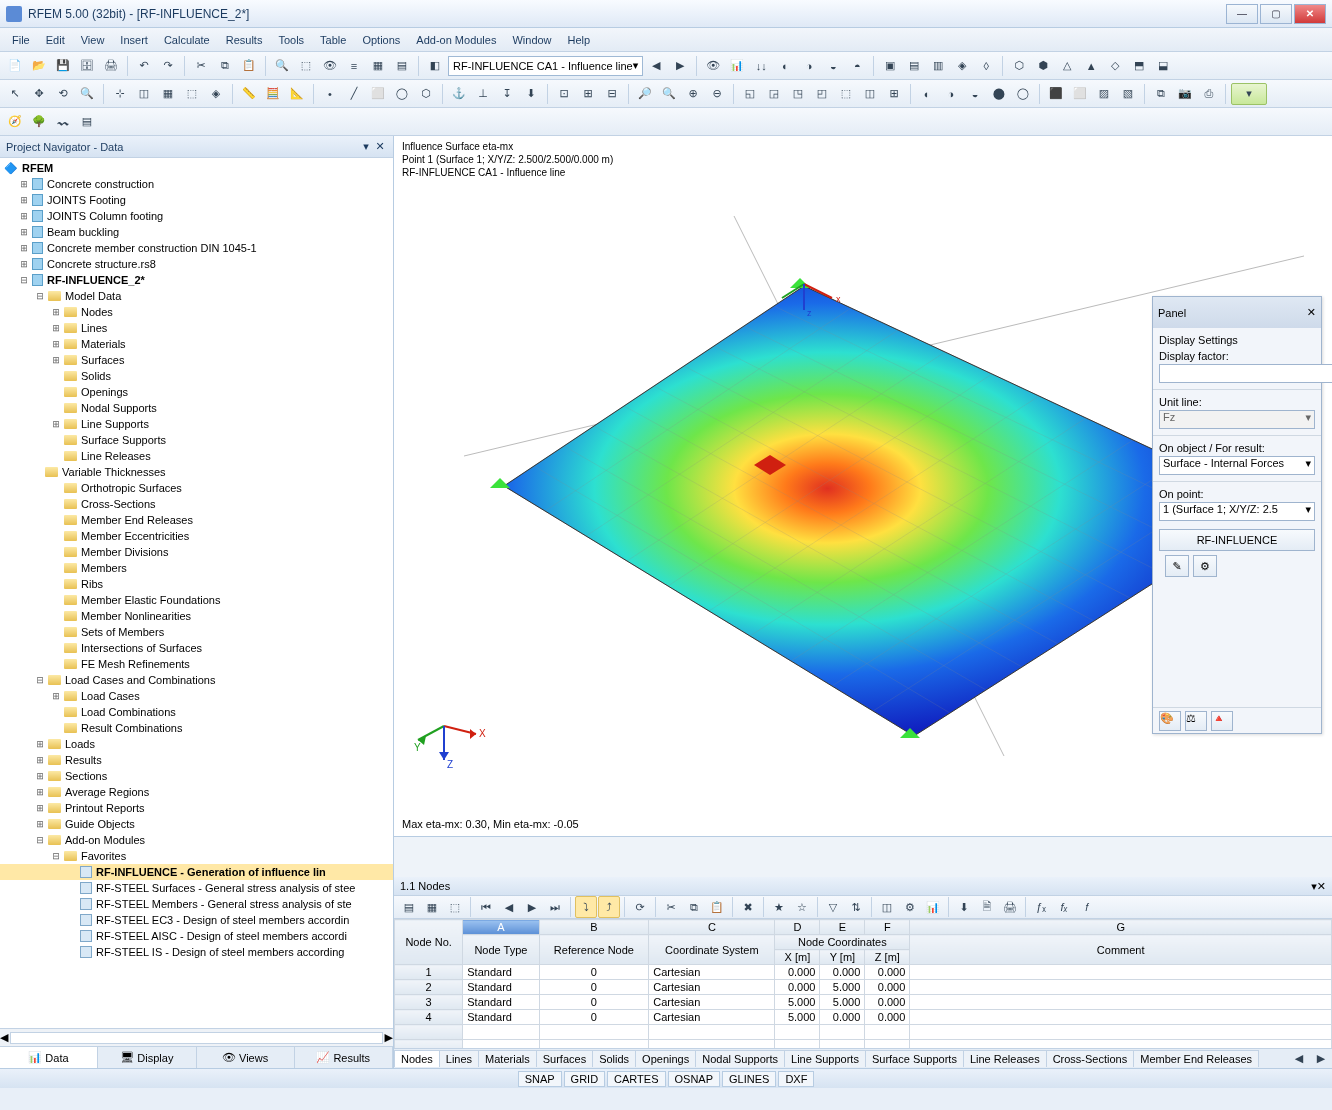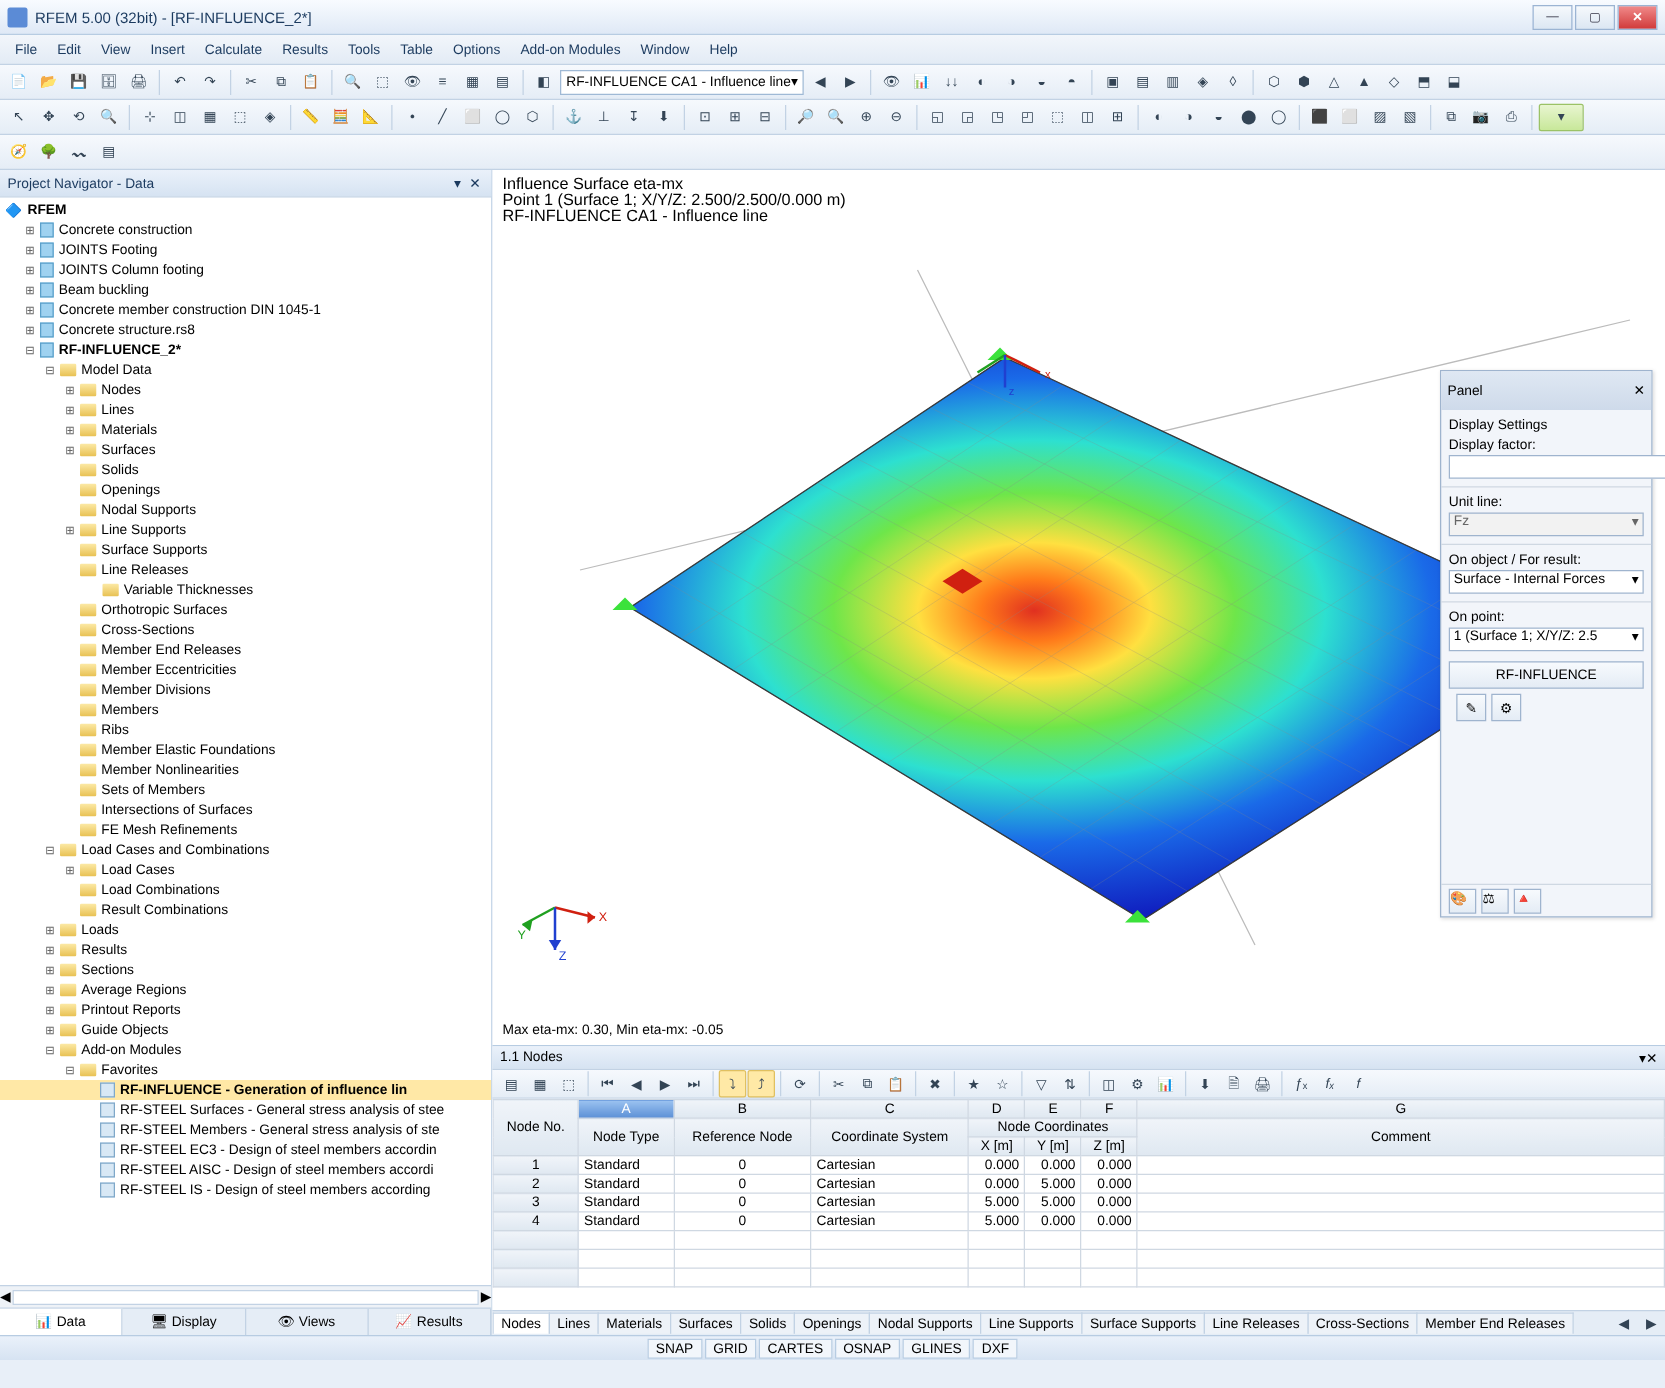--- a/index.html
+++ b/index.html
@@ -27,25 +27,25 @@
 .nic { width:14px; height:12px; margin-right:4px; flex-shrink:0; display:flex;align-items:center;justify-content:center;}
 .fld{background:linear-gradient(#fce9a5,#e8c153);border-radius:1px;width:13px;height:10px;}
 .doc{background:#9fd2f0;width:11px;height:12px;border:1px solid #5a9fc9;}
 .mod{background:#d8e8f5;width:12px;height:12px;border:1px solid #7fa8c9;}
 .nav-tabs{height:22px;display:flex;border-top:1px solid #c2d2e4;background:#e5edf6;}
 .nav-tab{flex:1;display:flex;align-items:center;justify-content:center;gap:3px;border-right:1px solid #c2d2e4;font-size:11px;}
 .nav-tab.act{background:#fff;}
 .nav-scrl{height:18px;background:#eef2f7;border-top:1px solid #c2d2e4;display:flex;align-items:center;}
 .right { flex:1; display:flex; flex-direction:column; position:relative;}
 .viewport { flex:1; background:#fff; position:relative; overflow:hidden;}
-.overlay-txt{position:absolute;left:8px;top:4px;font-size:13px;color:#000;line-height:13px;}
+.overlay-txt{position:absolute;left:8px;top:4px;font-size:10px;color:#000;line-height:13px;}
 .overlay-bot{position:absolute;left:8px;bottom:6px;font-size:11px;}
 .axis{position:absolute;left:20px;bottom:60px;}
 .table-area{height:232px;border-top:1px solid #b7cce2;background:#eef3f9;display:flex;flex-direction:column;}
-.tbl-title{height:18px;background:linear-gradient(#eaf1fa,#d6e3f2);display:flex;align-items:center;padding:0 6px;font-size:11px;}
+.tbl-title{height:18px;background:linear-gradient(#eaf1fa,#d6e3f2);display:flex;align-items:center;padding:0 6px;font-size:11px;margin-top:40px;}
 .tbl-tools{height:24px;background:linear-gradient(#f6f9fd,#e5edf6);border-top:1px solid #c2d2e4;border-bottom:1px solid #c2d2e4;display:flex;align-items:center;padding:0 4px;gap:1px;}
 .tbl-body{flex:1;background:#fff;overflow:auto;}
 table{border-collapse:collapse;width:100%;font-size:11px;}
 th,td{border:1px solid #cfd8e2;padding:1px 4px;height:15px;text-align:center;}
 th{background:linear-gradient(#f0f4f9,#dfe8f1);font-weight:normal;}
 th.colsel{background:linear-gradient(#9bc2f0,#5b8fd6);color:#fff;}
 td{text-align:left;}
 td.num{text-align:right;}
 td.ctr{text-align:center;}
 .tbl-tabs{height:20px;display:flex;background:#e5edf6;align-items:center;border-top:1px solid #c2d2e4;overflow:hidden;}
@@ -319,21 +319,21 @@
           <div class="tn" style="padding-left:50px">
             <span class="exp"></span>
             <span class="nic fld"></span>
             <span>Surface Supports</span>
           </div>
           <div class="tn" style="padding-left:50px">
             <span class="exp"></span>
             <span class="nic fld"></span>
             <span>Line Releases</span>
           </div>
-          <div class="tn" style="padding-left:68px">
+          <div class="tn" style="padding-left:31px">
             <span class="exp"></span>
             <span class="nic fld"></span>
             <span>Variable Thicknesses</span>
           </div>
           <div class="tn" style="padding-left:50px">
             <span class="exp"></span>
             <span class="nic fld"></span>
             <span>Orthotropic Surfaces</span>
           </div>
           <div class="tn" style="padding-left:50px">

